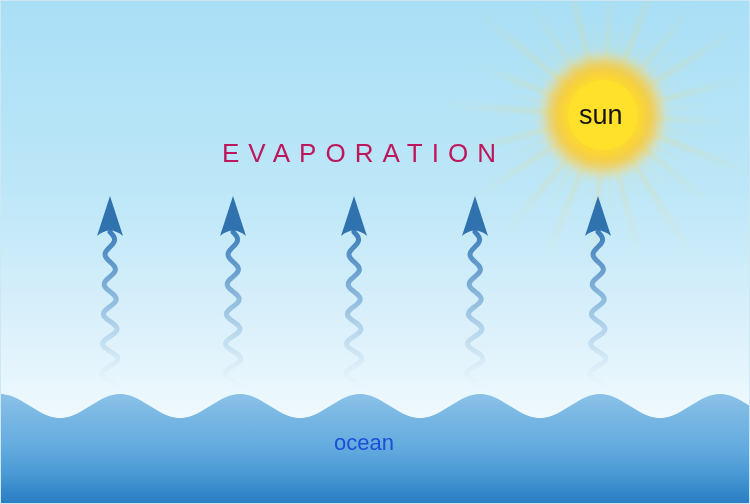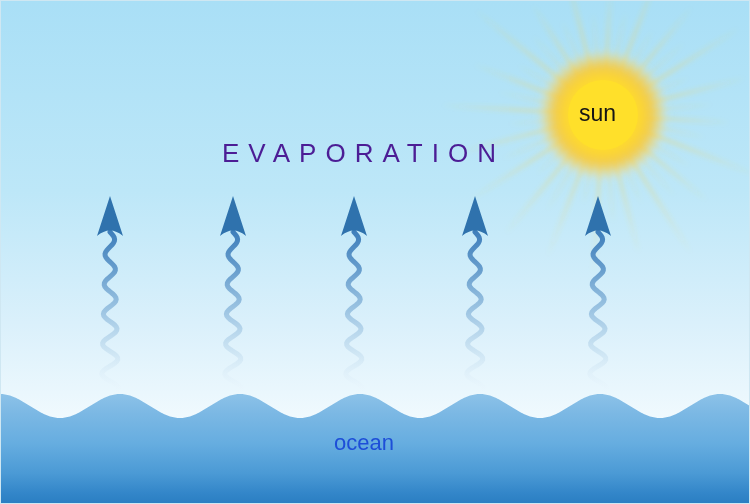--- a/index.html
+++ b/index.html
@@ -32,27 +32,27 @@
     position: absolute;
     white-space: nowrap;
     color: #111111;
   }
   #evaporation-label {
     left: 222px;
     top: 138px;
     font-size: 26px;
     letter-spacing: 9px;
     font-weight: 400;
-    color: #4c1d95;
+    color: #be185d;
     text-align: right;
   }
   #sun-label {
     left: 579px;
     top: 100px;
-    font-size: 23px;
+    font-size: 27px;
     font-weight: 400;
     color: #151515;
   }
   #ocean-label {
     left: 334px;
     top: 430px;
     font-size: 22px;
     font-weight: 400;
     color: #1d4ed8;
   }

